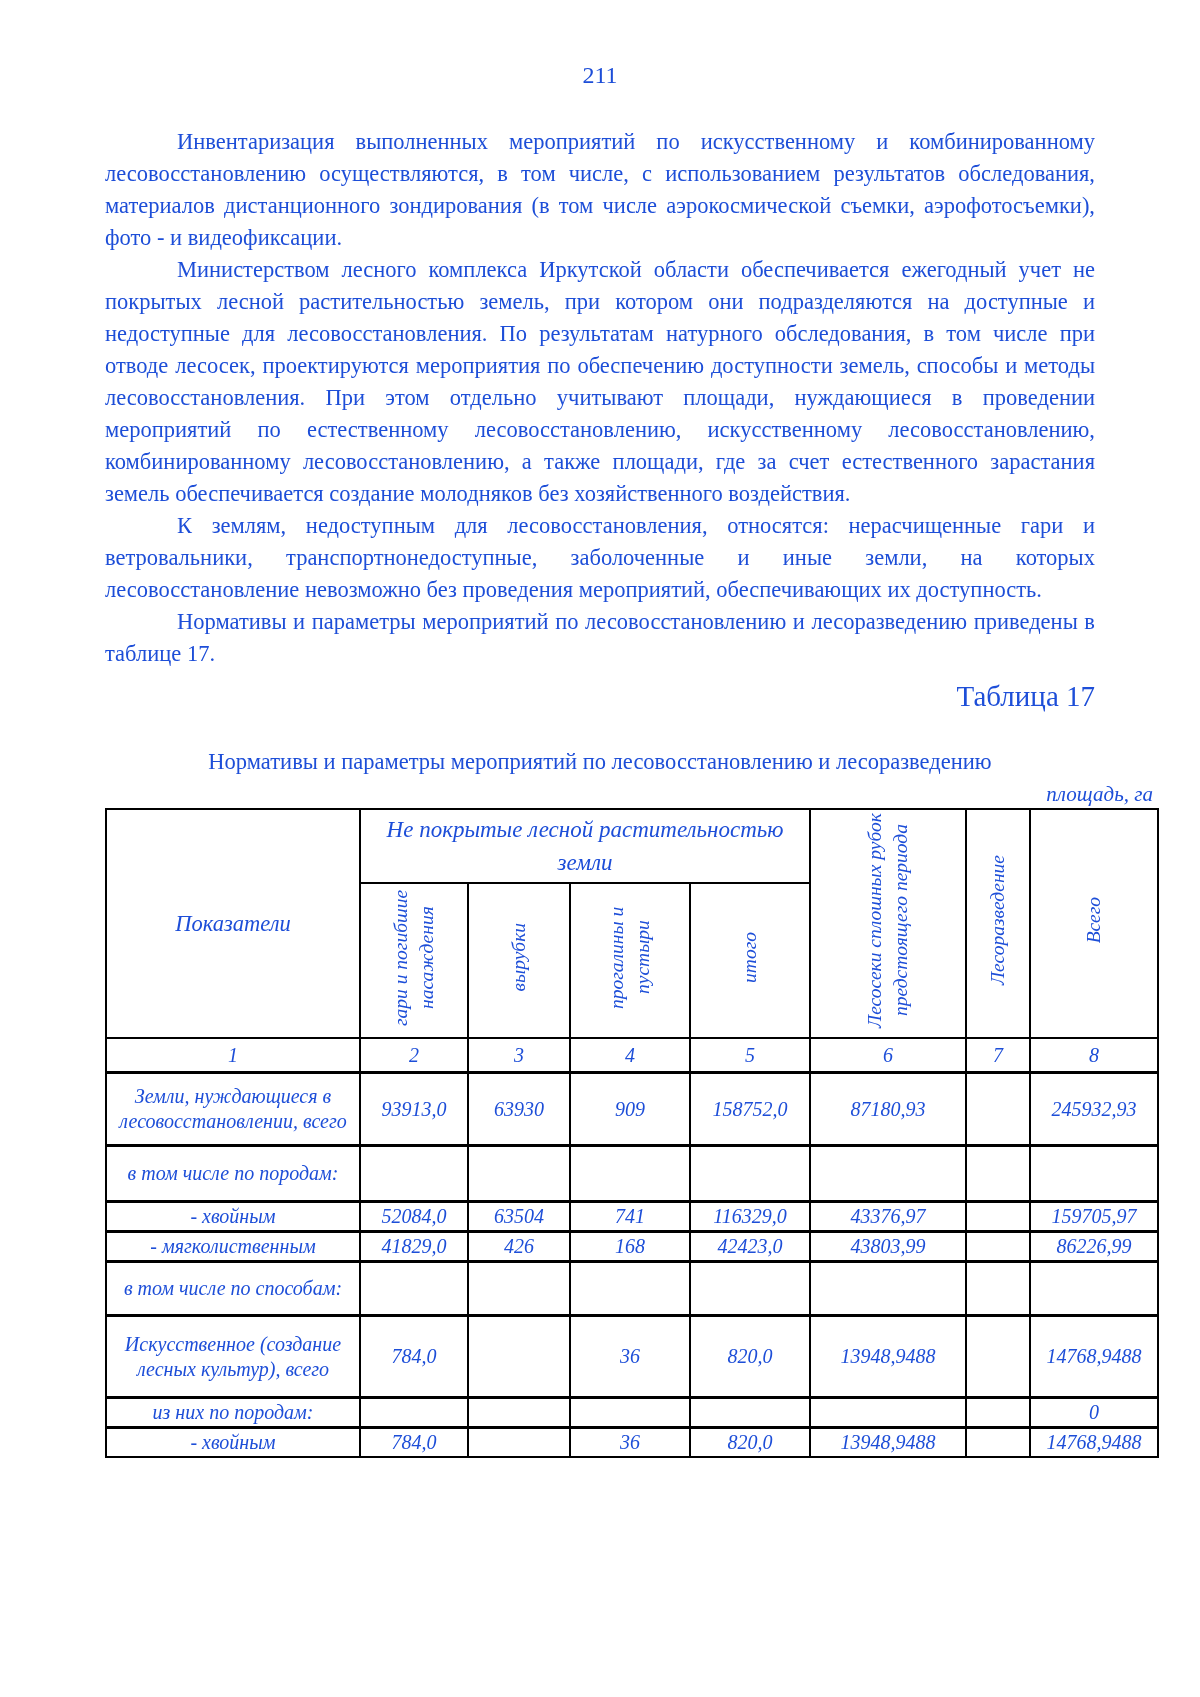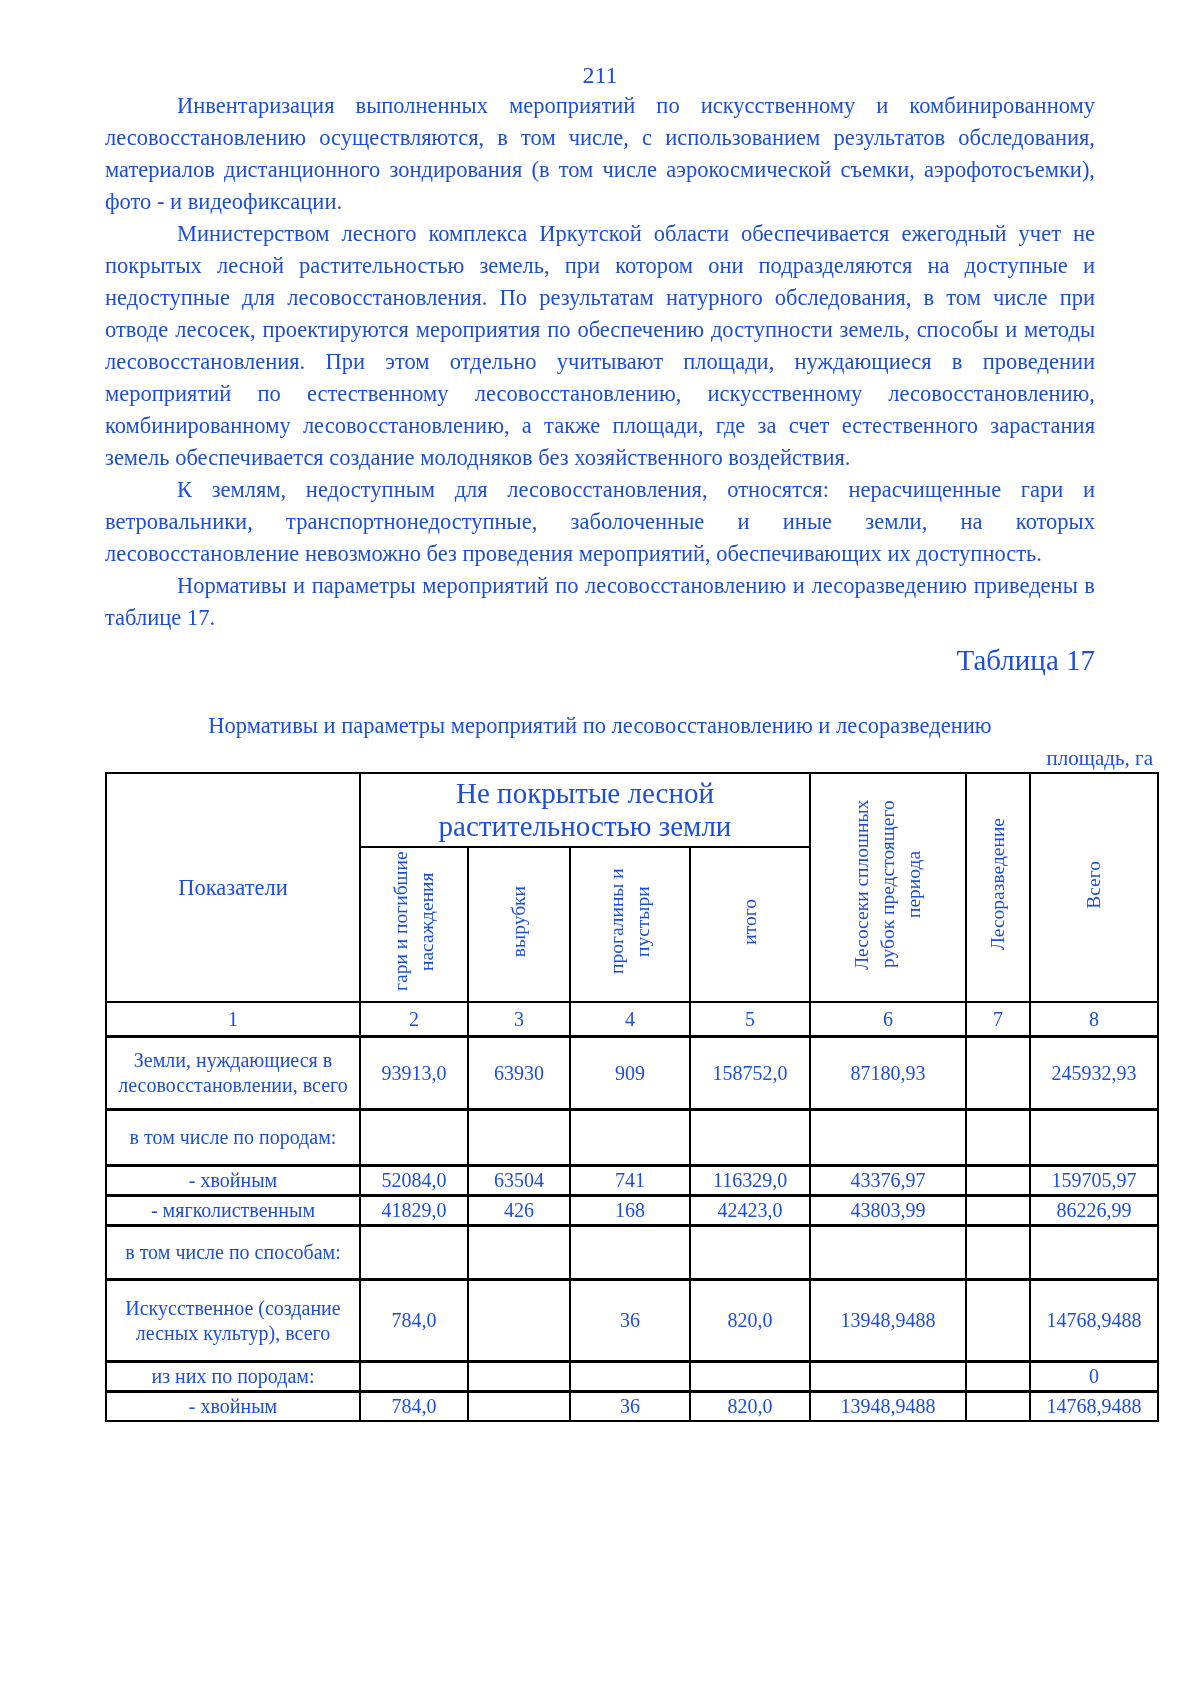--- a/index.html
+++ b/index.html
@@ -3,45 +3,45 @@
 <meta charset="utf-8">
 <style>
   html,body{margin:0;padding:0;background:#ffffff;}
   .page{
     width:1200px;height:1697px;background:#ffffff;color:#1d4ed8;
     font-family:"Liberation Serif","DejaVu Serif",serif;
     position:relative;overflow:hidden;
   }
   .content{padding:60px 105px 0 105px;}
   .pagenum{text-align:center;font-size:24px;line-height:30px;}
-  .bodytext{font-size:22.5px;line-height:32px;}
+  .bodytext{margin-top:36px;font-size:22.5px;line-height:32px;}
   .bodytext p{margin:0;text-indent:72px;text-align:justify;}
   .tbl-label{font-size:29px;line-height:32px;text-align:right;margin-top:10px;}
   .caption{font-size:22.5px;line-height:32px;text-align:center;margin-top:34px;}
-  .tbl-wrap{width:1052px;margin-top:0;}
+  .tbl-wrap{width:1052px;margin-top:0;font-style:italic;}
   .unit{font-size:21px;line-height:28px;text-align:right;margin-top:2px;padding-right:4px;}
   table.norm{
     border-collapse:collapse;table-layout:fixed;width:1052px;
     font-size:20px;line-height:25px;
   }
   table.norm th,table.norm td{
     border:2px solid #000;padding:1px 4px;text-align:center;vertical-align:middle;
     font-weight:normal;overflow:hidden;
   }
   table.norm{border:2px solid #000;}
   
   table.norm tr.thick td{border-top-width:3px;}
   tr.numrow td{border-bottom-width:3px;height:30px;}
   .vtext{
     writing-mode:vertical-rl;transform:rotate(180deg);
     display:inline-block;text-align:center;line-height:26px;
     max-height:145px;font-size:19.5px;
   }
   .vtall .vtext{max-height:215px;}
-  .grp-hdr{height:70px;font-size:29px;line-height:33px;margin-left:12px;}
+  .grp-hdr{height:70px;font-size:23px;line-height:33px;margin-left:12px;}
   .sub-hdr{height:145px;}
   .lbl-cell{padding:1px 26px;}
   .r1{height:73px;} .r2{height:56px;} .r3{height:26px;} .r4{height:27px;}
   .r5{height:54px;} .r6{height:82px;margin-left:35px;} .r7{height:27px;} .r8{height:29px;}
 </style>
 </head>
 <body>
 
 <div class="page">
   <div class="content">

